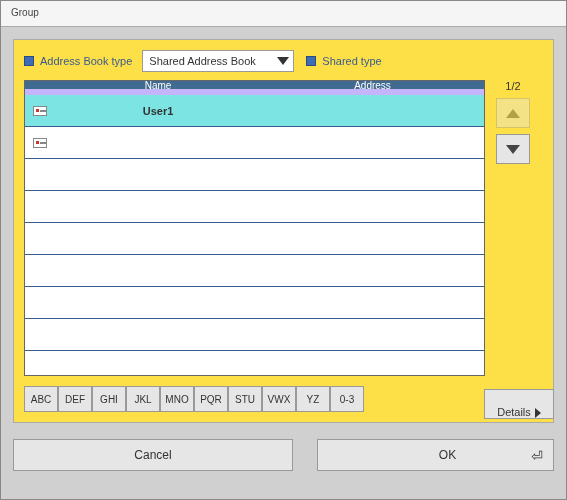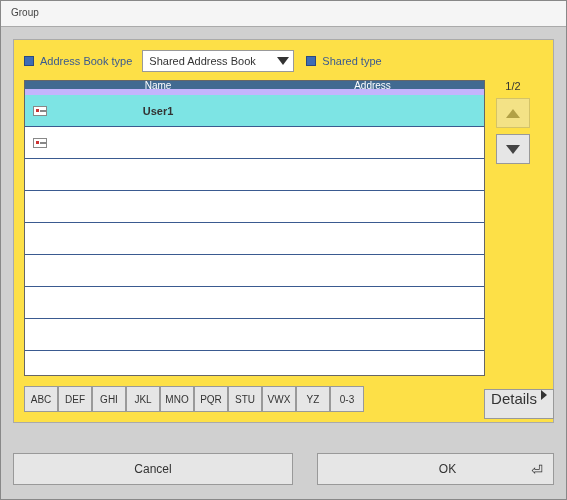--- a/index.html
+++ b/index.html
@@ -152,32 +152,32 @@
     cursor:pointer;
   }
   .details-btn {
     position: absolute;
     right: 12px;
     margin-top: -34px;
     height: 30px;
     width: 70px;
     background: #e6e6e6;
     border: 1px solid #999;
-    font-size: 15px;
-    display:flex;align-items:flex-start;justify-content:center;
+    font-size: 11px;
+    display:flex;align-items:flex-end;justify-content:center;
     gap:4px;
     cursor:pointer;
   }
   .details-btn .rt {
     width:0;height:0;border-top:5px solid transparent;border-bottom:5px solid transparent;border-left:6px solid #333;
   }
   .bottom-actions {
     display: flex;
     gap: 24px;
-    margin-top: 30px;
+    margin-top: 16px;
     align-items: flex-end;
   }
   .big-btn {
     height: 32px;
     background: #e6e6e6;
     border: 1px solid #999;
     display:flex;align-items:center;justify-content:center;
     font-size: 12px;
     cursor:pointer;
   }

